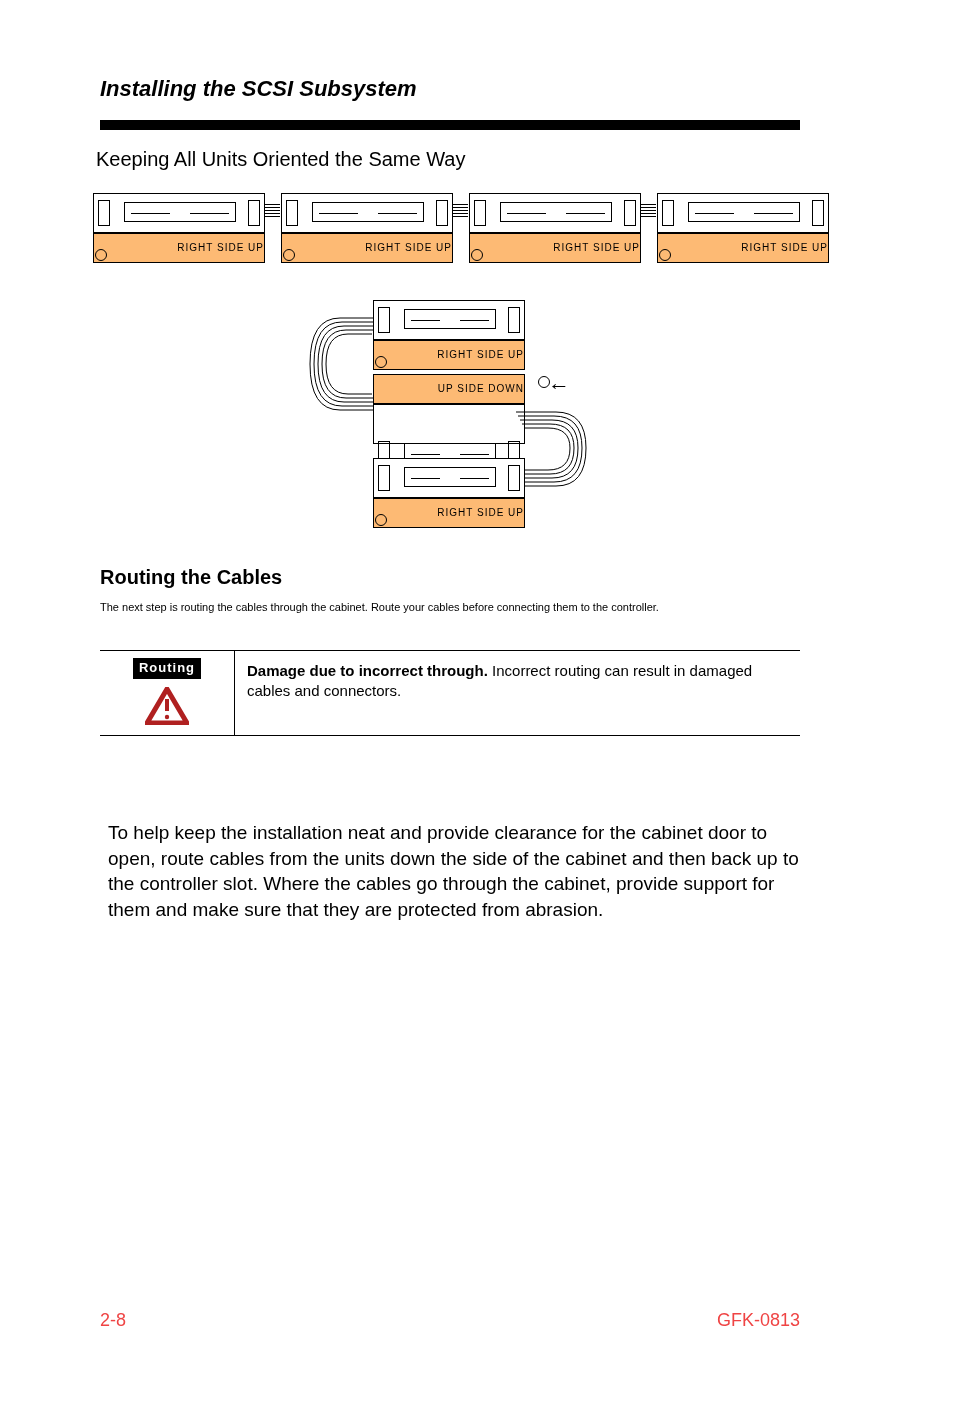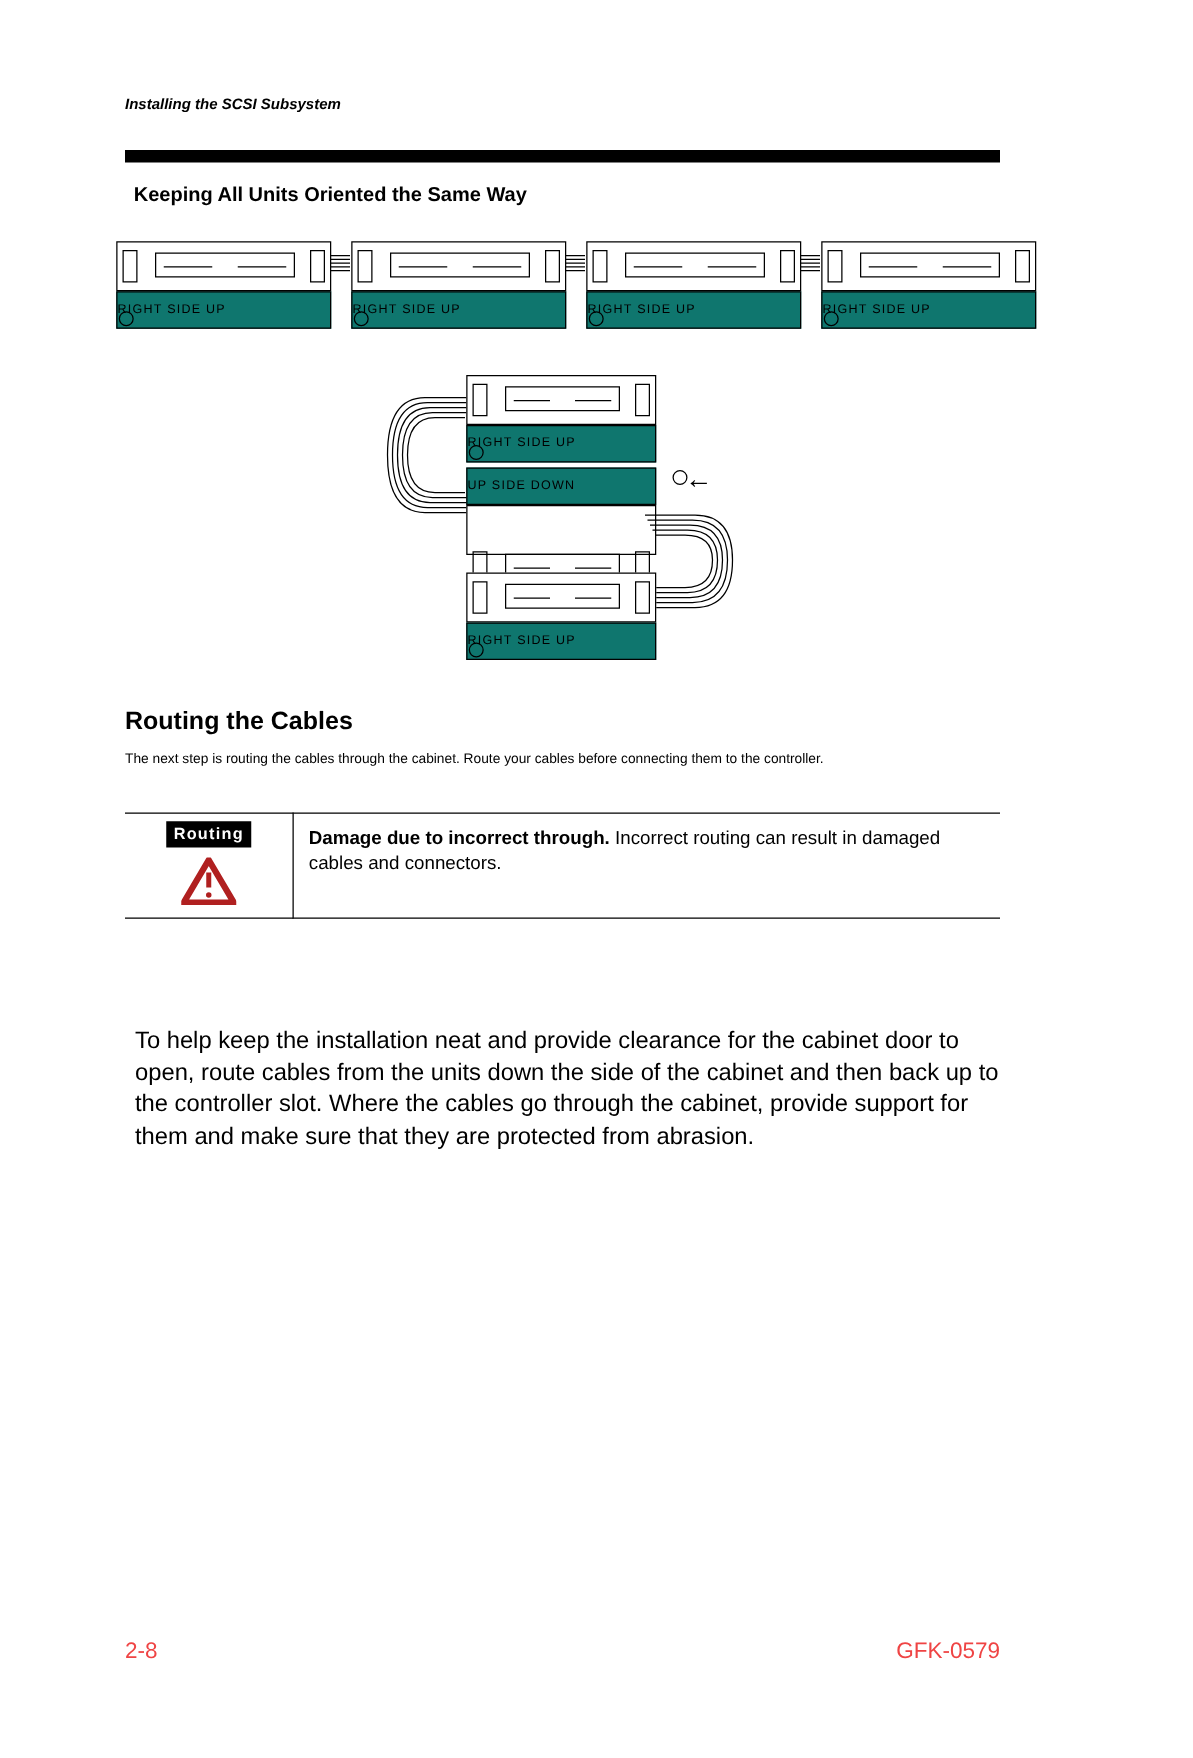--- a/index.html
+++ b/index.html
@@ -1,19 +1,19 @@
 <!DOCTYPE html>
 <html><head>
 <meta charset="utf-8">
 <style>
   html,body{margin:0;padding:0;background:#fff;font-family:Arial,Helvetica,sans-serif;color:#000}
   .page{width:954px;height:1406px;position:relative;margin:0 auto;background:#fff}
-  .chapter-heading{position:absolute;left:100px;top:76px;font-size:12px;font-weight:bold;font-style:italic}
+  .chapter-heading{position:absolute;left:100px;top:76px;font-size:22px;font-weight:bold;font-style:italic}
   .hr-top{position:absolute;left:100px;top:120px;width:700px;height:10px;background:#000}
-  .section-title{position:absolute;left:107px;top:148px;font-size:16px;font-weight:bold}
+  .section-title{position:absolute;left:96px;top:148px;font-size:20px;font-weight:normal}
 
   
   .fig{position:absolute}
   .fig svg{overflow:visible}
 
   .routing-heading{position:absolute;left:100px;top:566px;font-size:20px;font-weight:bold;}
   .routing-body{position:absolute;left:100px;top:600px;width:700px;font-size:11px;line-height:1.35}
 
   .caution-table{position:absolute;left:100px;top:650px;width:700px;border-collapse:collapse}
   .caution-table td{border-top:1px solid #000;border-bottom:1px solid #000;padding:10px 12px;vertical-align:top;font-size:15px;line-height:1.3}
@@ -31,21 +31,21 @@
   .clearfix::after{content:"";display:block;clear:both}
 
   
   .unit{position:absolute;width:170px;height:70px}
   .unit .box{position:absolute;left:0;top:0;width:170px;height:38px;border:1.5px solid #000;background:#fff}
   .unit .port-l{position:absolute;left:4px;top:6px;width:10px;height:24px;border:1px solid #000}
   .unit .port-r{position:absolute;right:4px;top:6px;width:10px;height:24px;border:1px solid #000}
   .unit .slot{position:absolute;left:30px;top:8px;width:110px;height:18px;border:1px solid #000}
   .unit .slot .hline{position:absolute;left:6px;right:6px;top:10px;height:1px;background:#000}
   .unit .slot .gap{position:absolute;left:50%;top:6px;width:8px;height:8px;background:#fff;border-left:6px solid #fff;border-right:6px solid #fff;transform:translateX(-10px)}
-  .unit .base{position:absolute;left:0;top:40px;width:170px;height:28px;border:1.5px solid #000;background:#0f766e;font-size:10px;line-height:28px;text-align:left;letter-spacing:1px}
+  .unit .base{position:absolute;left:0;top:40px;width:170px;height:28px;border:1.5px solid #000;background:#fdba74;font-size:10px;line-height:28px;text-align:right;letter-spacing:1px}
   .unit .knob{position:absolute;left:2px;top:56px;width:10px;height:10px;border:1px solid #000;border-radius:50%}
   .unit.flip .base{top:0}
   .unit.flip .box{top:30px}
   .unit.flip .knob{left:auto;right:2px;top:2px}
   .unit.flip .port-l{top:36px}
   .unit.flip .port-r{top:36px}
   .unit.flip .slot{top:38px}
 
   
   .cable-h{position:absolute;height:16px}
@@ -216,15 +216,15 @@
         <span>Incorrect routing can result in damaged cables and connectors.</span>
       </td>
     </tr>
   </tbody>
     </table>
 
   <div class="routing-p1">To help keep the installation neat and provide clearance for the cabinet door to open, route cables from the units down the side of the cabinet and then back up to the controller slot. Where the cables go through the cabinet, provide support for them and make sure that they are protected from abrasion.</div>
 
   <div class="footer clearfix">
     <span class="page-no">2-8</span>
-    <span class="doc">GFK-0579</span>
+    <span class="doc">GFK-0813</span>
   </div>
 </div>
 
 </body></html>

